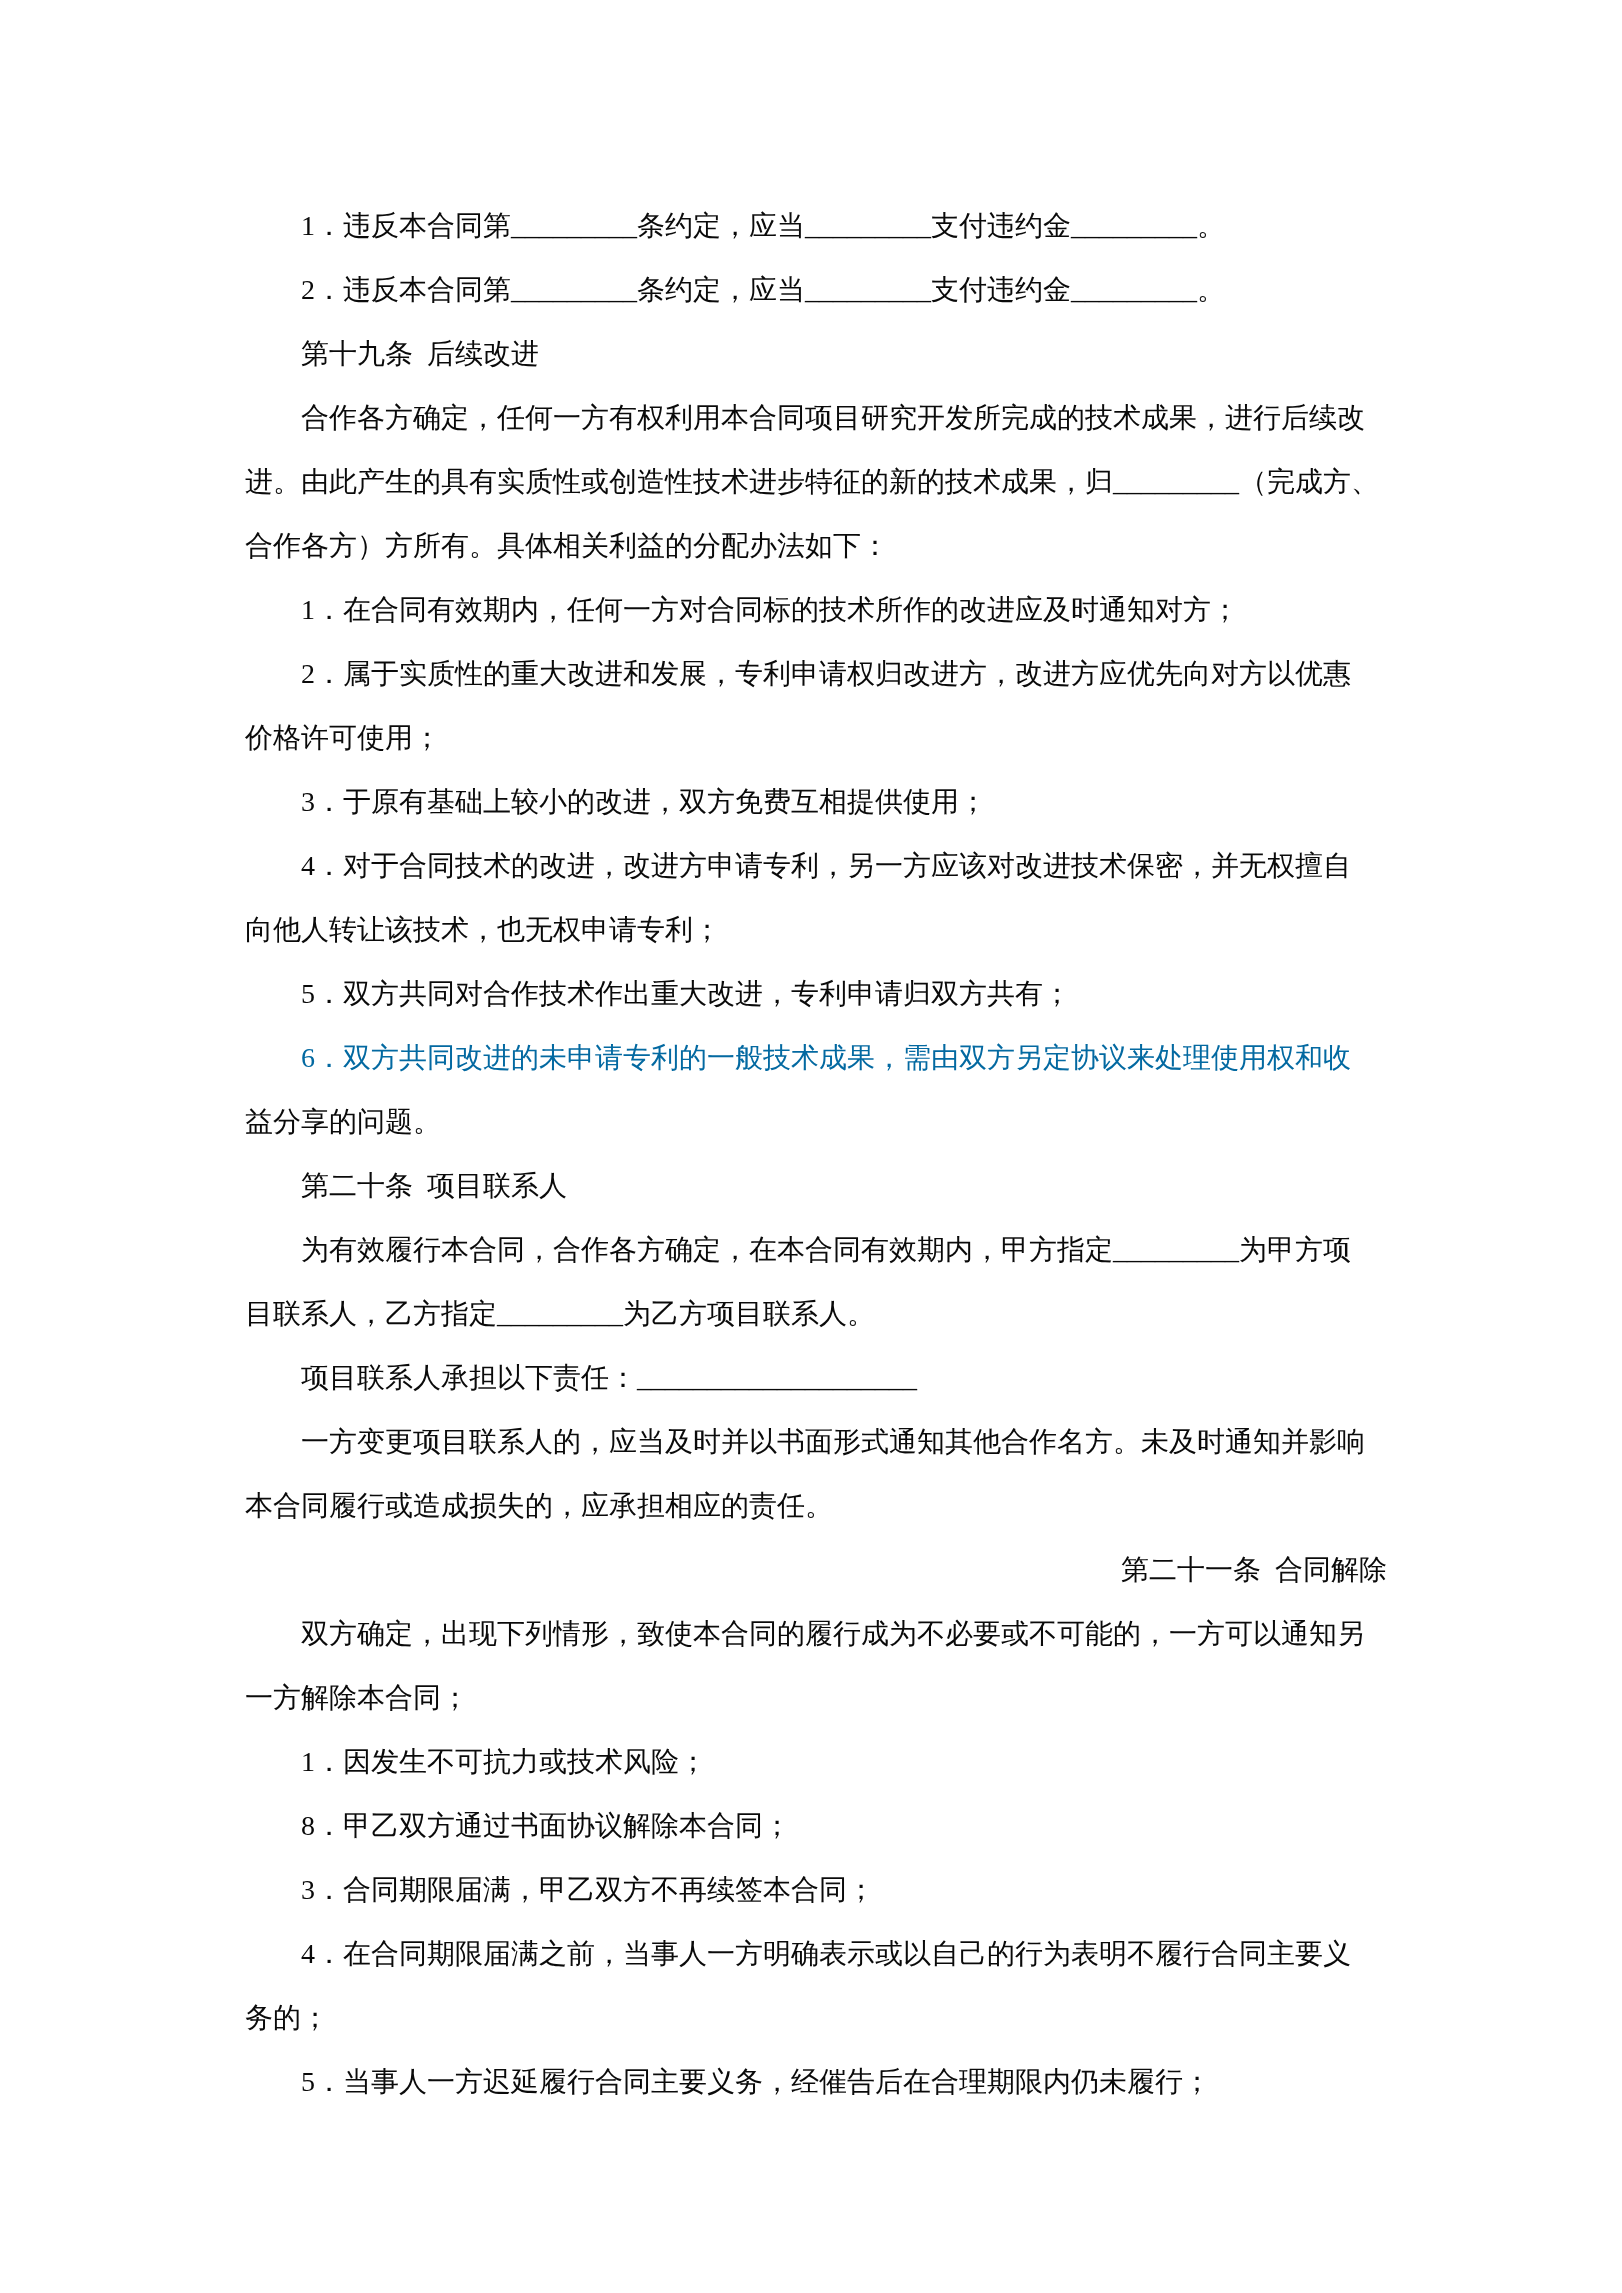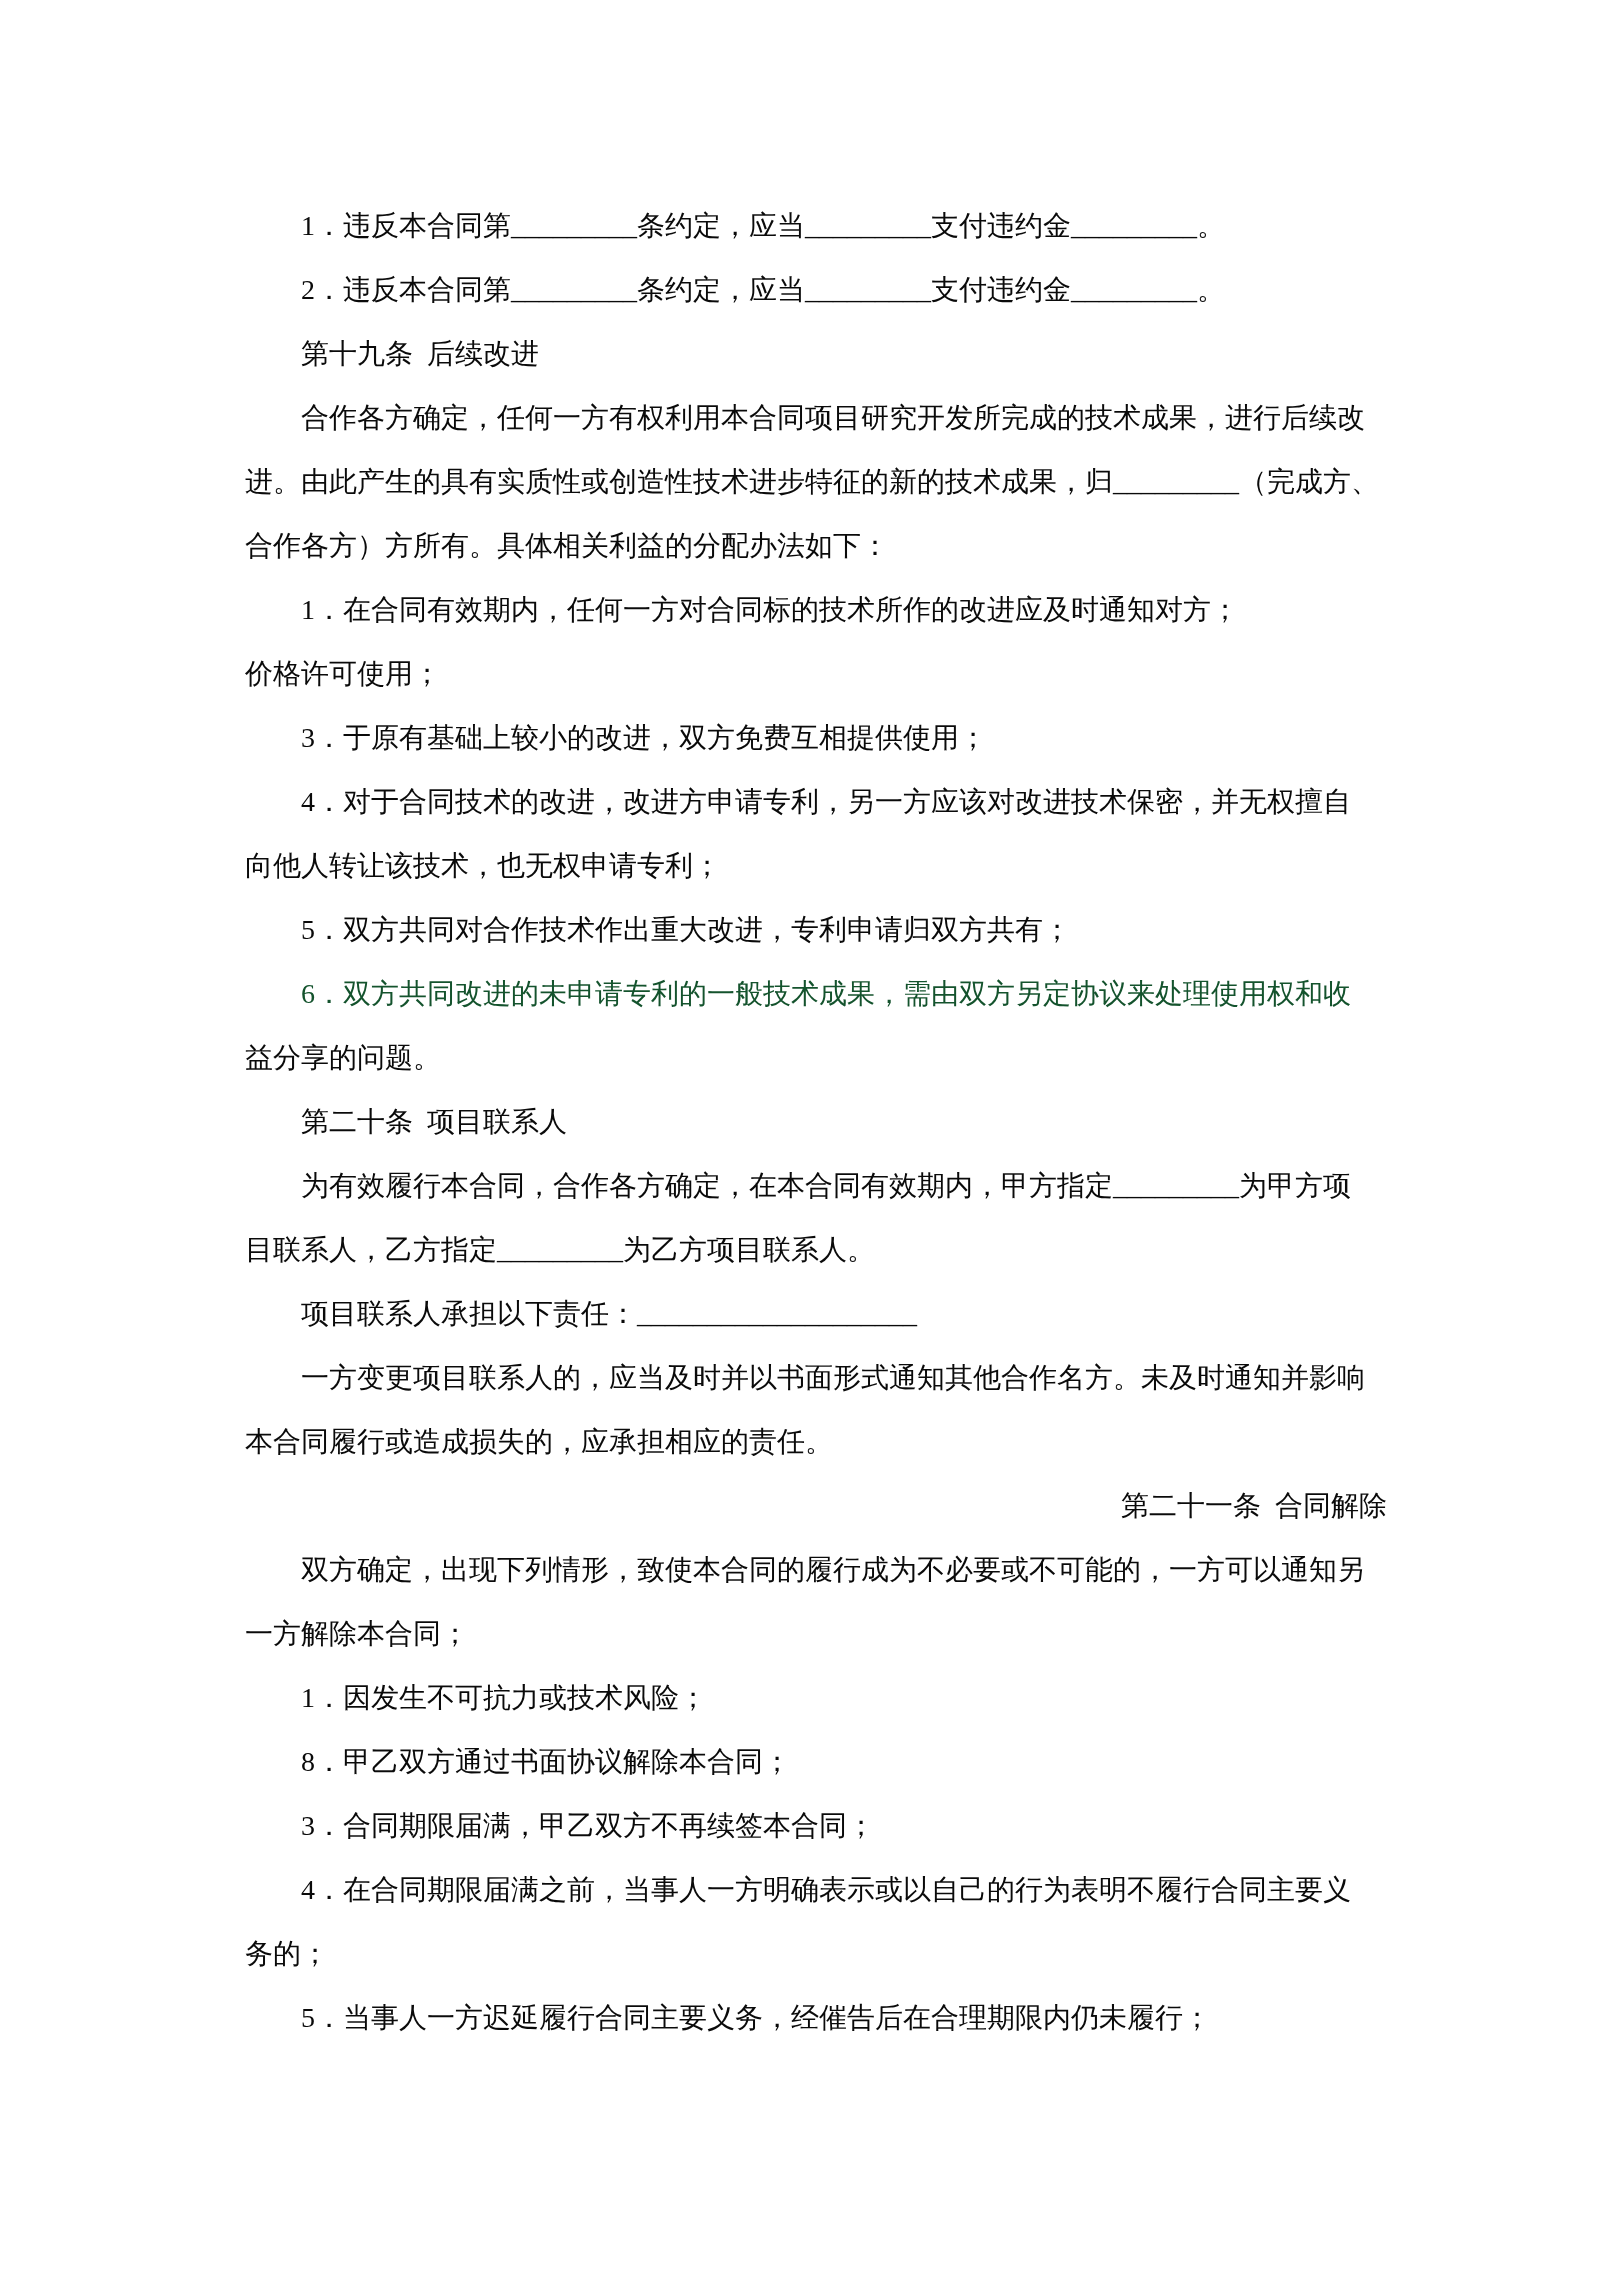--- a/index.html
+++ b/index.html
@@ -37,26 +37,27 @@
 
 <div class="page" style="background: rgb(255, 255, 255);">
   <div class="content" id="content">
       <div class="line indent" style="color: rgb(10, 10, 10);">1．违反本合同第_________条约定，应当_________支付违约金_________。</div>
       <div class="line indent" style="color: rgb(10, 10, 10);">2．违反本合同第_________条约定，应当_________支付违约金_________。</div>
       <div class="line indent" style="color: rgb(10, 10, 10);">第十九条  后续改进</div>
       <div class="line indent" style="color: rgb(10, 10, 10);">合作各方确定，任何一方有权利用本合同项目研究开发所完成的技术成果，进行后续改</div>
       <div class="line" style="color: rgb(10, 10, 10);">进。由此产生的具有实质性或创造性技术进步特征的新的技术成果，归_________（完成方、</div>
       <div class="line" style="color: rgb(10, 10, 10);">合作各方）方所有。具体相关利益的分配办法如下：</div>
       <div class="line indent" style="color: rgb(10, 10, 10);">1．在合同有效期内，任何一方对合同标的技术所作的改进应及时通知对方；</div>
+      <div class="line indent" style="color: rgb(10, 10, 10);">2．属于实质性的重大改进和发展，专利申请权归改进方，改进方应优先向对方以优惠</div>
       <div class="line" style="color: rgb(10, 10, 10);">价格许可使用；</div>
       <div class="line indent" style="color: rgb(10, 10, 10);">3．于原有基础上较小的改进，双方免费互相提供使用；</div>
       <div class="line indent" style="color: rgb(10, 10, 10);">4．对于合同技术的改进，改进方申请专利，另一方应该对改进技术保密，并无权擅自</div>
       <div class="line" style="color: rgb(10, 10, 10);">向他人转让该技术，也无权申请专利；</div>
       <div class="line indent" style="color: rgb(10, 10, 10);">5．双方共同对合作技术作出重大改进，专利申请归双方共有；</div>
-      <div class="line indent" style="color: #14532d;">6．双方共同改进的未申请专利的一般技术成果，需由双方另定协议来处理使用权和收</div>
+      <div class="line indent" style="color: #0369a1;">6．双方共同改进的未申请专利的一般技术成果，需由双方另定协议来处理使用权和收</div>
       <div class="line" style="color: rgb(10, 10, 10);">益分享的问题。</div>
       <div class="line indent" style="color: rgb(10, 10, 10);">第二十条  项目联系人</div>
       <div class="line indent" style="color: rgb(10, 10, 10);">为有效履行本合同，合作各方确定，在本合同有效期内，甲方指定_________为甲方项</div>
       <div class="line" style="color: rgb(10, 10, 10);">目联系人，乙方指定_________为乙方项目联系人。</div>
       <div class="line indent" style="color: rgb(10, 10, 10);">项目联系人承担以下责任：____________________</div>
       <div class="line indent" style="color: rgb(10, 10, 10);">一方变更项目联系人的，应当及时并以书面形式通知其他合作名方。未及时通知并影响</div>
       <div class="line" style="color: rgb(10, 10, 10);">本合同履行或造成损失的，应承担相应的责任。</div>
       <div class="line indent" style="color: rgb(10, 10, 10); text-align: right;">第二十一条  合同解除</div>
       <div class="line indent" style="color: rgb(10, 10, 10);">双方确定，出现下列情形，致使本合同的履行成为不必要或不可能的，一方可以通知另</div>
       <div class="line" style="color: rgb(10, 10, 10);">一方解除本合同；</div>

